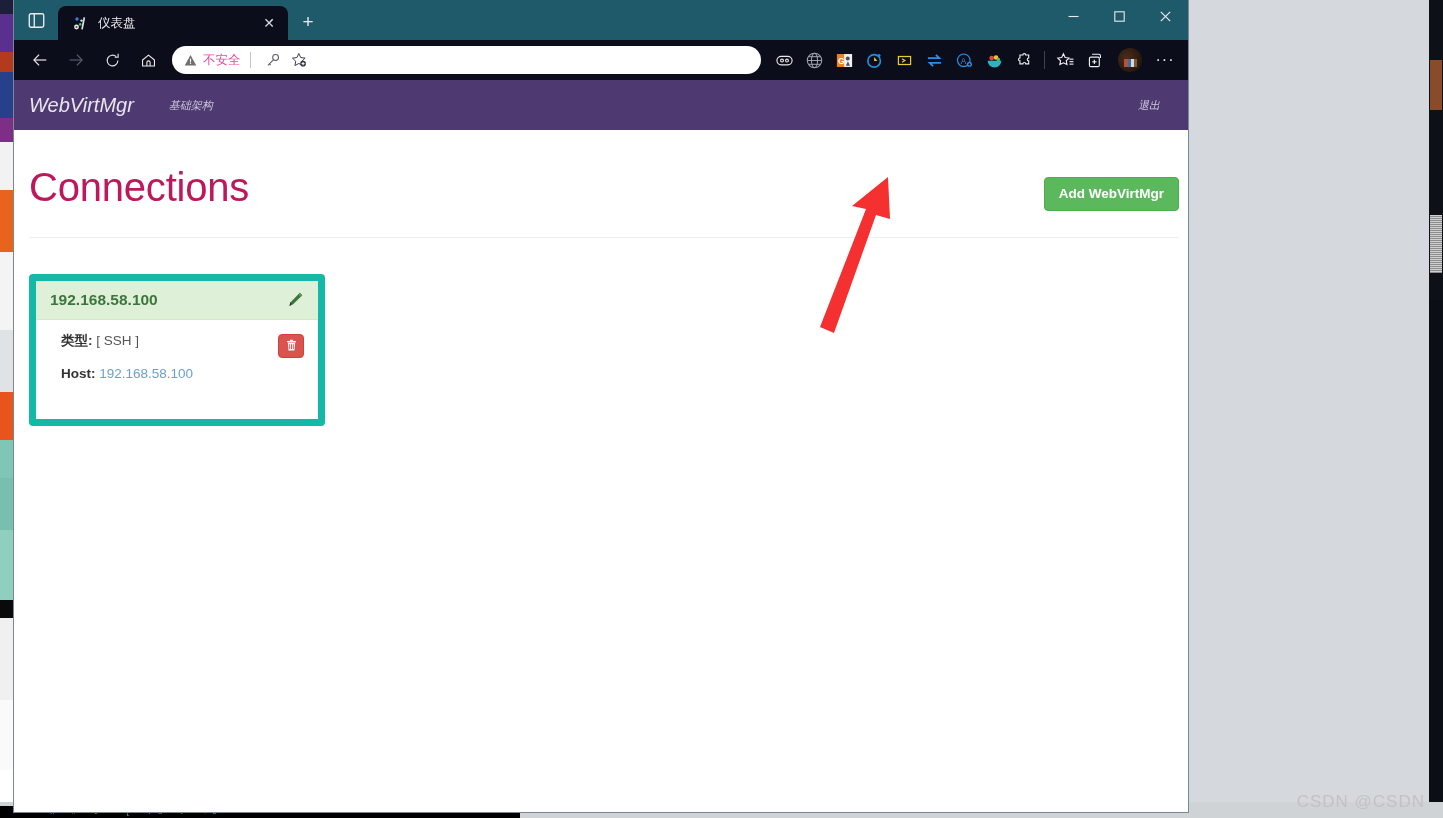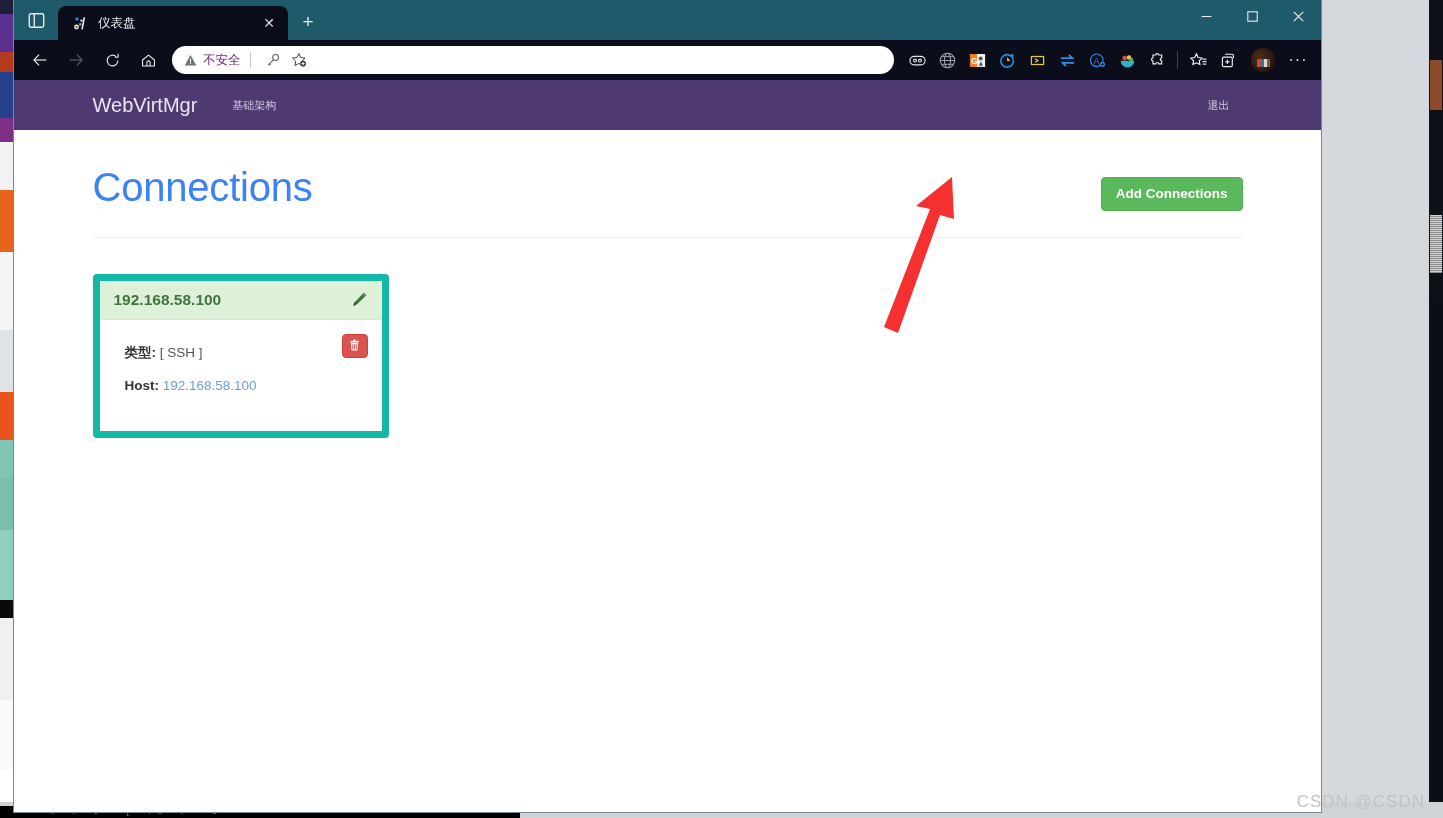--- a/index.html
+++ b/index.html
@@ -56,21 +56,21 @@
     position: absolute; left: 0; bottom: 0; width: 520px; height: 12px;
     background: #000;
     color: #2fbf2f; font-family: "Liberation Mono", monospace; font-size: 8px;
     white-space: nowrap; overflow: hidden; line-height: 12px;
     letter-spacing: 6px; padding-left: 50px;
   }
 
   
   #browser {
     position: absolute; left: 14px; top: 0;
-    width: 1307px; height: 812px;
+    width: 1174px; height: 812px;
     background: #fff;
     box-shadow: 0 0 0 1px #7b8794;
   }
 
   
   .titlebar {
     position: relative; height: 40px; background: #1f5a6b;
     display: flex; align-items: flex-end;
   }
   .tab-sidebar-btn {
@@ -112,21 +112,21 @@
   .nav-btn {
     width: 36px; height: 32px; display: flex; align-items: center; justify-content: center;
     color: #e9eaec; cursor: pointer; flex: none;
   }
   .nav-btn.disabled { color: #5a5f6e; }
   .omnibox {
     flex: 1; height: 28px; background: #fff; border-radius: 14px;
     margin: 0 8px 0 6px; display: flex; align-items: center;
     padding: 0 4px 0 12px; min-width: 0;
   }
-  .omni-warn { display: flex; align-items: center; gap: 6px; color: #701a75; font-size: 12.5px; flex: none; }
+  .omni-warn { display: flex; align-items: center; gap: 6px; color: #ec4899; font-size: 12.5px; flex: none; }
   .omni-sep { width: 1px; height: 16px; background: #c4c4c4; margin: 0 9px; flex: none; }
   .omni-url { font-size: 13px; color: #1f1f1f; flex: 1; white-space: nowrap; overflow: hidden; }
   .omni-url .path { color: #7a7a7a; }
   .omni-icon {
     width: 26px; height: 26px; display: flex; align-items: center; justify-content: center;
     cursor: pointer; flex: none;
   }
   .ext-icons { display: flex; align-items: center; gap: 0; flex: none; }
   .ext {
     width: 30px; height: 30px; display: flex; align-items: center; justify-content: center;
@@ -150,36 +150,37 @@
   
   .page { position: relative; height: 732px; background: #fff; overflow: hidden; }
 
   .navbar {
     height: 50px; background: #4e3a70;
     display: flex; align-items: center;
   }
   .navbar-inner {
     width: 1180px; margin: 0 auto; display: flex; align-items: center; height: 100%;
     padding: 0 15px;
+    font-style: italic;
   }
   .brand {
     color: #e8e5ef; font-size: 20px; text-decoration: none; margin-right: 22px;
     line-height: 50px;
   }
   .nav-link {
     color: #cfc7dd; font-size: 11px; text-decoration: none; padding: 0 13px;
     line-height: 50px;
   }
   .nav-right { margin-left: auto; }
 
   .container { width: 1180px; margin: 0 auto; padding: 0 15px; position: relative; }
 
   .page-head { display: flex; align-items: flex-start; padding-top: 35px; }
   h1.page-title {
-    font-size: 40px; font-weight: 400; color: #3b82f6; line-height: 1.1;
+    font-size: 40px; font-weight: 400; color: #be185d; line-height: 1.1;
     letter-spacing: -0.2px;
   }
   .btn-add {
     margin-left: auto; margin-top: 12px;
     background: #5cb85c; border: 1px solid #4cae4c; border-radius: 4px;
     color: #fff; font-size: 13.5px; font-weight: bold;
     padding: 9px 14px; cursor: pointer; line-height: 1;
   }
   .hr { height: 1px; background: #eeeeee; margin-top: 26px; }
 
@@ -187,21 +188,21 @@
   .card {
     width: 296px; border: 7px solid #14b8a6; border-radius: 4px;
     background: #fff; overflow: hidden;
   }
   .card-head {
     background: #dff0d8; border-bottom: 1px solid #d6e9c6;
     padding: 10px 14px; display: flex; align-items: center;
   }
   .card-head-title { color: #3c763d; font-size: 15.5px; font-weight: bold; }
   .edit-icon { margin-left: auto; cursor: pointer; display: flex; }
-  .card-body { padding: 24px 14px 20px 25px; position: relative; }
+  .card-body { padding: 12px 14px 20px 25px; position: relative; }
   .row-line { font-size: 13.5px; color: #333; margin-bottom: 16px; line-height: 1.3; }
   .row-line:last-child { margin-bottom: 0; }
   .row-label { font-weight: bold; }
   .row-value-muted { color: #555; }
   .row-value-link { color: #6a9fd4; }
   .btn-del {
     position: absolute; right: 14px; top: 14px;
     width: 26px; height: 24px; background: #d9534f; border: 1px solid #d43f3a;
     border-radius: 4px; display: flex; align-items: center; justify-content: center;
     cursor: pointer;
@@ -433,21 +434,21 @@
           <a class="brand" href="#">WebVirtMgr</a>
           <a class="nav-link" href="#">基础架构</a>
           <a class="nav-link nav-right" href="#">退出</a>
         </div>
       </div>
 
       <div class="container">
 
         <div class="page-head">
           <h1 class="page-title">Connections</h1>
-          <button class="btn-add">Add Connections</button>
+          <button class="btn-add">Add WebVirtMgr</button>
         </div>
 
         <div class="hr"></div>
 
         <div class="cards">
           <div class="card">
             <div class="card-head">
               <span class="card-head-title">192.168.58.100</span>
               <span class="edit-icon">
                 <svg width="17" height="17" viewBox="0 0 18 18">

